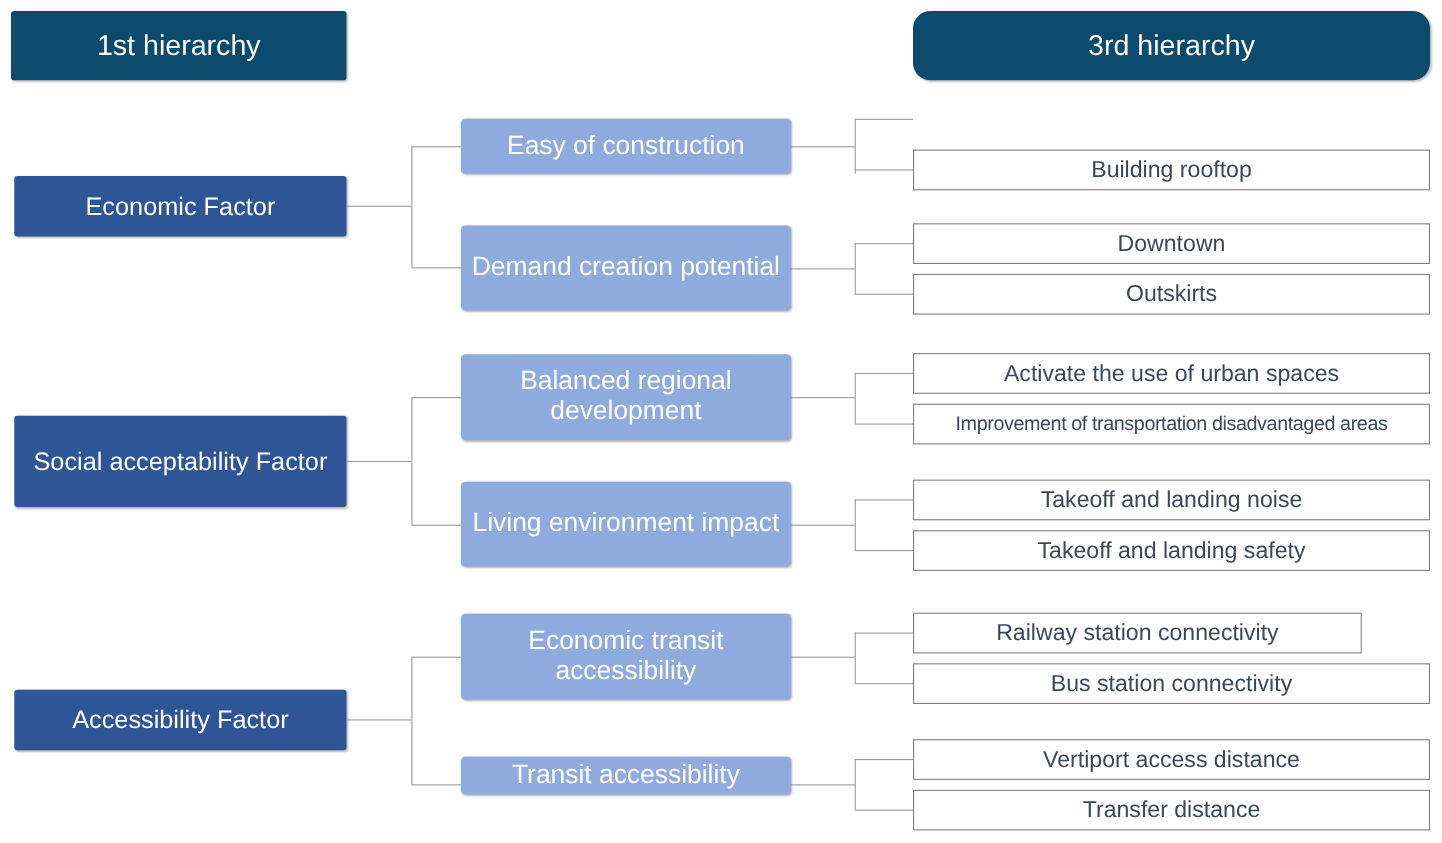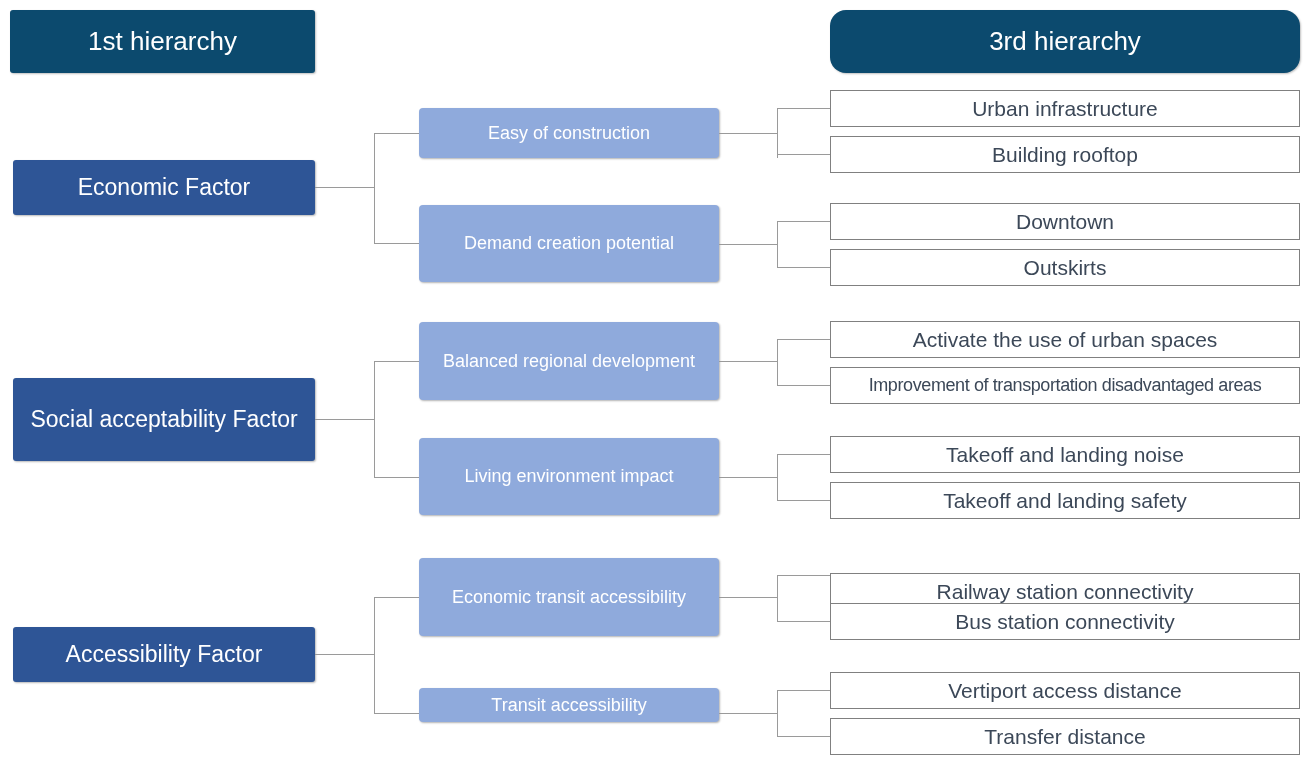--- a/index.html
+++ b/index.html
@@ -45,21 +45,21 @@
     color: #ffffff;
     font-size: 23px;
     border-radius: 3px;
     box-shadow: 1px 1px 2px rgba(0,0,0,0.28);
   }
 
   
   .lvl2 {
     background: #8FAADC;
     color: #ffffff;
-    font-size: 18px;
+    font-size: 24px;
     border-radius: 4px;
     box-shadow: 1px 1px 2px rgba(0,0,0,0.30);
   }
 
   
   .lvl3 {
     background: #ffffff;
     color: #3C4858;
     font-size: 21px;
     border: 1px solid #808080;
@@ -106,21 +106,20 @@
   <div class="hline" style="left:719px; top:133px;  width:58px;"></div>
   <div class="vline" style="left:777px; top:108px;  height:50px;"></div>
   <div class="hline" style="left:777px; top:108px;  width:53px;"></div>
   <div class="hline" style="left:777px; top:154px;  width:53px;"></div>
 
   <div class="hline" style="left:719px; top:244px;  width:58px;"></div>
   <div class="vline" style="left:777px; top:221px;  height:46px;"></div>
   <div class="hline" style="left:777px; top:221px;  width:53px;"></div>
   <div class="hline" style="left:777px; top:267px;  width:53px;"></div>
 
-  <div class="box lvl3" style="left:830px; top:90px;  width:470px; height:37px;">Urban infrastructure</div>
   <div class="box lvl3" style="left:830px; top:136px; width:470px; height:37px;">Building rooftop</div>
 
   <div class="box lvl3" style="left:830px; top:203px; width:470px; height:37px;">Downtown</div>
   <div class="box lvl3" style="left:830px; top:249px; width:470px; height:37px;">Outskirts</div>
 
   <div class="box lvl1" style="left:13px; top:378px; width:302px; height:83px;">Social acceptability Factor</div>
 
   <div class="hline" style="left:315px; top:419px;  width:59px;"></div>
   <div class="vline" style="left:374px; top:361px;  height:116px;"></div>
   <div class="hline" style="left:374px; top:361px;  width:45px;"></div>
@@ -160,19 +159,19 @@
   <div class="hline" style="left:719px; top:597px;  width:58px;"></div>
   <div class="vline" style="left:777px; top:575px;  height:46px;"></div>
   <div class="hline" style="left:777px; top:575px;  width:53px;"></div>
   <div class="hline" style="left:777px; top:621px;  width:53px;"></div>
 
   <div class="hline" style="left:719px; top:713px;  width:58px;"></div>
   <div class="vline" style="left:777px; top:690px;  height:46px;"></div>
   <div class="hline" style="left:777px; top:690px;  width:53px;"></div>
   <div class="hline" style="left:777px; top:736px;  width:53px;"></div>
 
-  <div class="box lvl3" style="left:830px; top:557px; width:470px; height:37px;margin-top:16px;">Railway station connectivity</div>
+  <div class="box lvl3" style="left:830px; top:557px; width:408px; height:37px;">Railway station connectivity</div>
   <div class="box lvl3" style="left:830px; top:603px; width:470px; height:37px;">Bus station connectivity</div>
 
   <div class="box lvl3" style="left:830px; top:672px; width:470px; height:37px;">Vertiport access distance</div>
   <div class="box lvl3" style="left:830px; top:718px; width:470px; height:37px;">Transfer distance</div>
 
 </div>
 
 </body></html>

